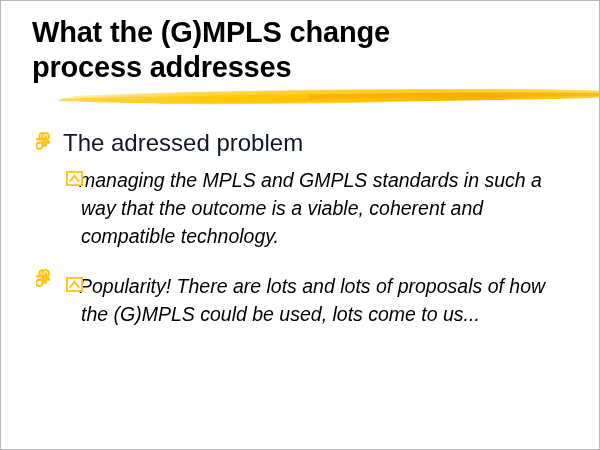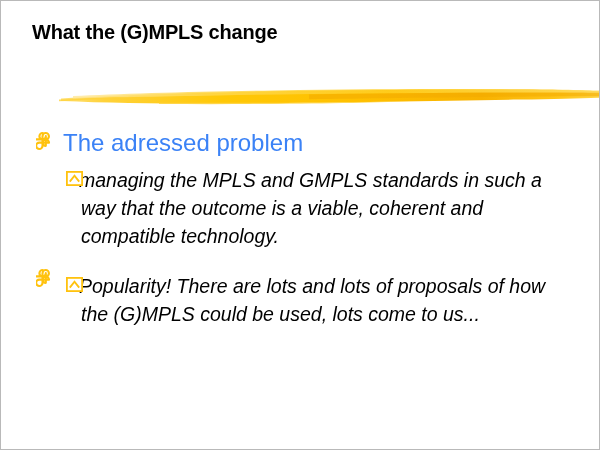--- a/index.html
+++ b/index.html
@@ -23,21 +23,21 @@
   
   #title-block {
     position: absolute;
     left: 31px;
     top: 14px;
     width: 540px;
   }
   .title-line {
     font-family: "Liberation Sans", sans-serif;
     font-weight: bold;
-    font-size: 20px;
+    font-size: 29px;
     line-height: 35px;
     letter-spacing: -0.2px;
     color: #000000;
     white-space: nowrap;
   }
 
   
   #brush-stroke {
     position: absolute;
     left: 58px;
@@ -57,21 +57,21 @@
   .lvl1 {
     position: relative;
     padding-left: 62px;
     margin-top: 0px;
     margin-bottom: 2px;
   }
   .lvl1 .b1-text {
     font-family: "Liberation Sans", sans-serif;
     font-size: 24px;
     line-height: 31px;
-    color: #3b82f6;
+    color: #0f172a;
     white-space: nowrap;
   }
   .bullet1 {
     position: absolute;
     left: 35px;
     top: 3px;
     width: 24px;
     height: 24px;
     color: #FFC20E;
     line-height: 24px;
@@ -105,20 +105,21 @@
 
   .gap { height: 8px; }
 </style>
 </head>
 <body>
 
 <div id="slide">
 
   <div id="title-block">
     <div class="title-line">What the (G)MPLS change</div>
+    <div class="title-line">process addresses</div>
   </div>
 
   <div id="brush-stroke">
     <svg width="542" height="26" viewBox="0 0 542 26" xmlns="http://www.w3.org/2000/svg">
       <defs>
         <linearGradient id="bg1" x1="0" y1="0" x2="1" y2="0">
           <stop offset="0" stop-color="#FFE27A"></stop>
           <stop offset="0.08" stop-color="#FFD23A"></stop>
           <stop offset="0.30" stop-color="#FFC806"></stop>
           <stop offset="0.55" stop-color="#FFC000"></stop>

